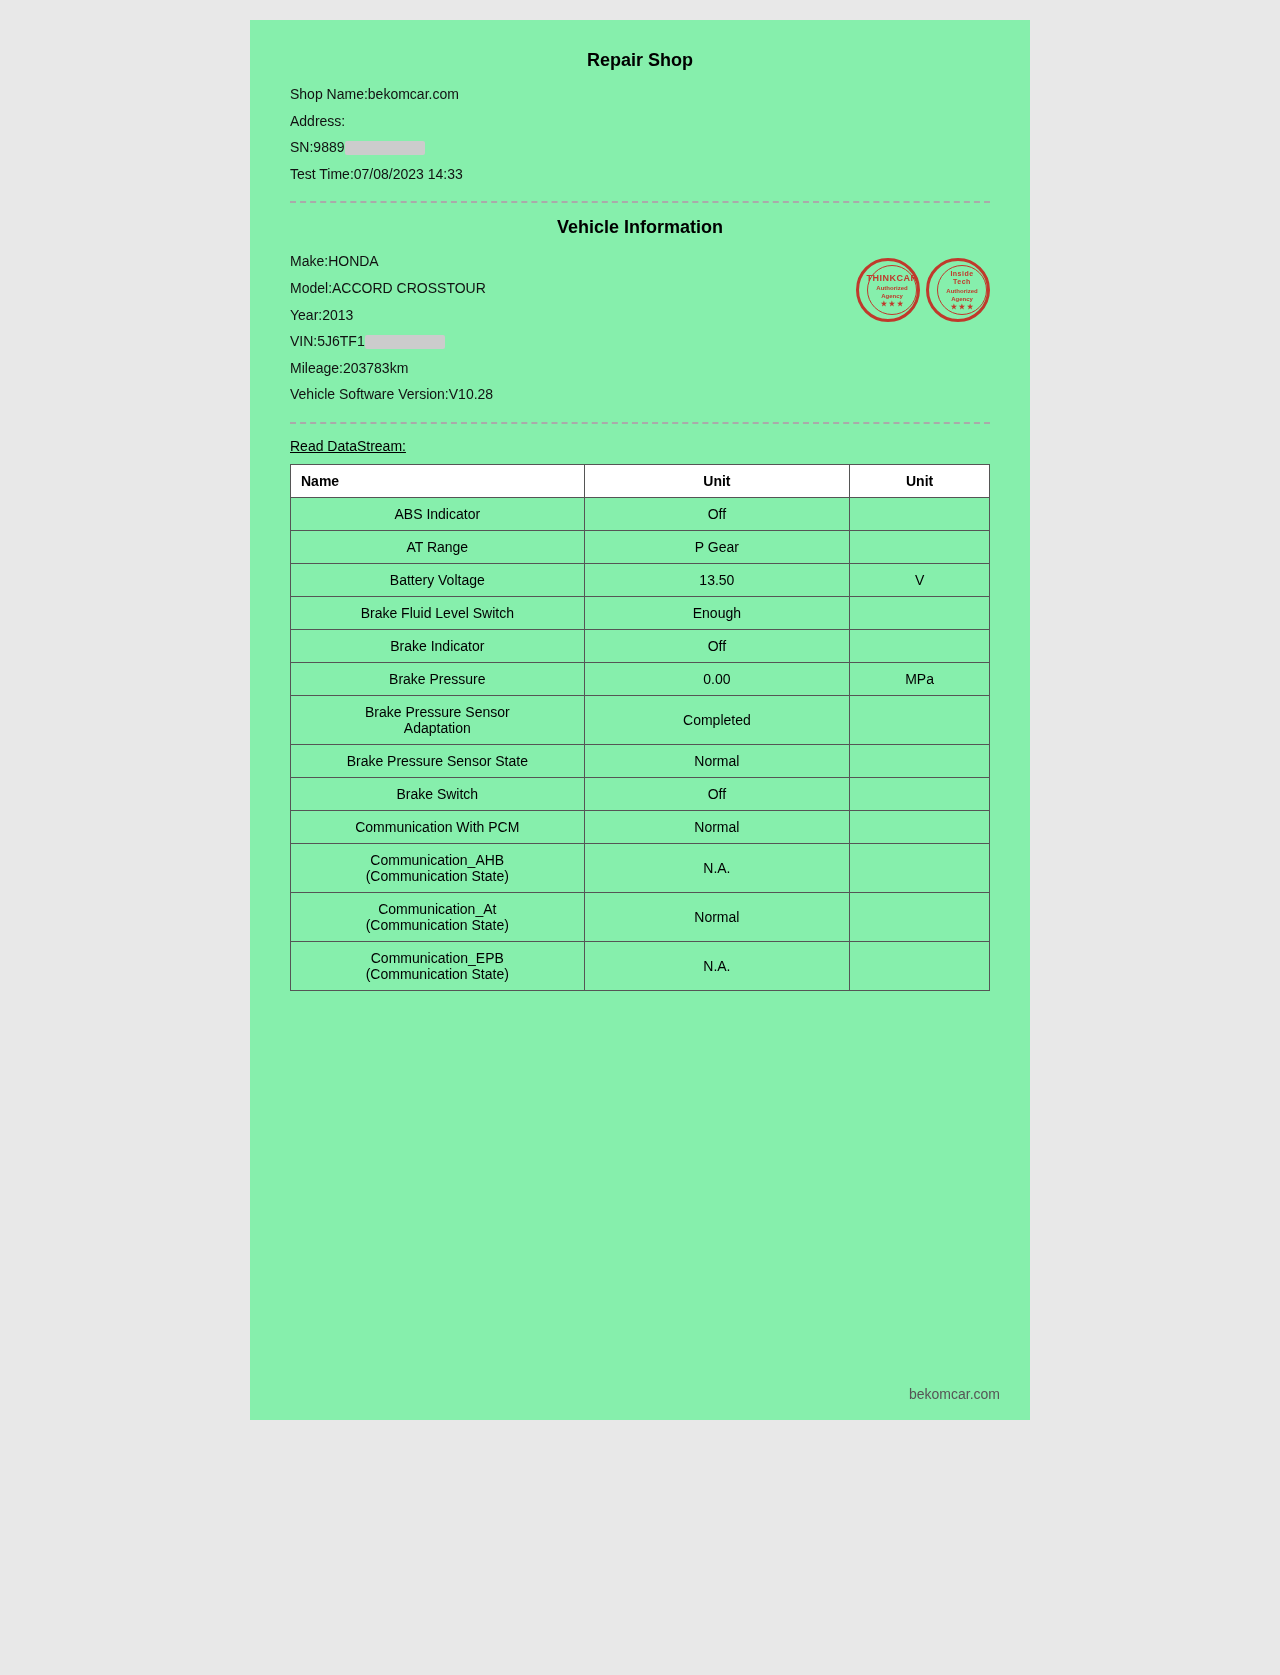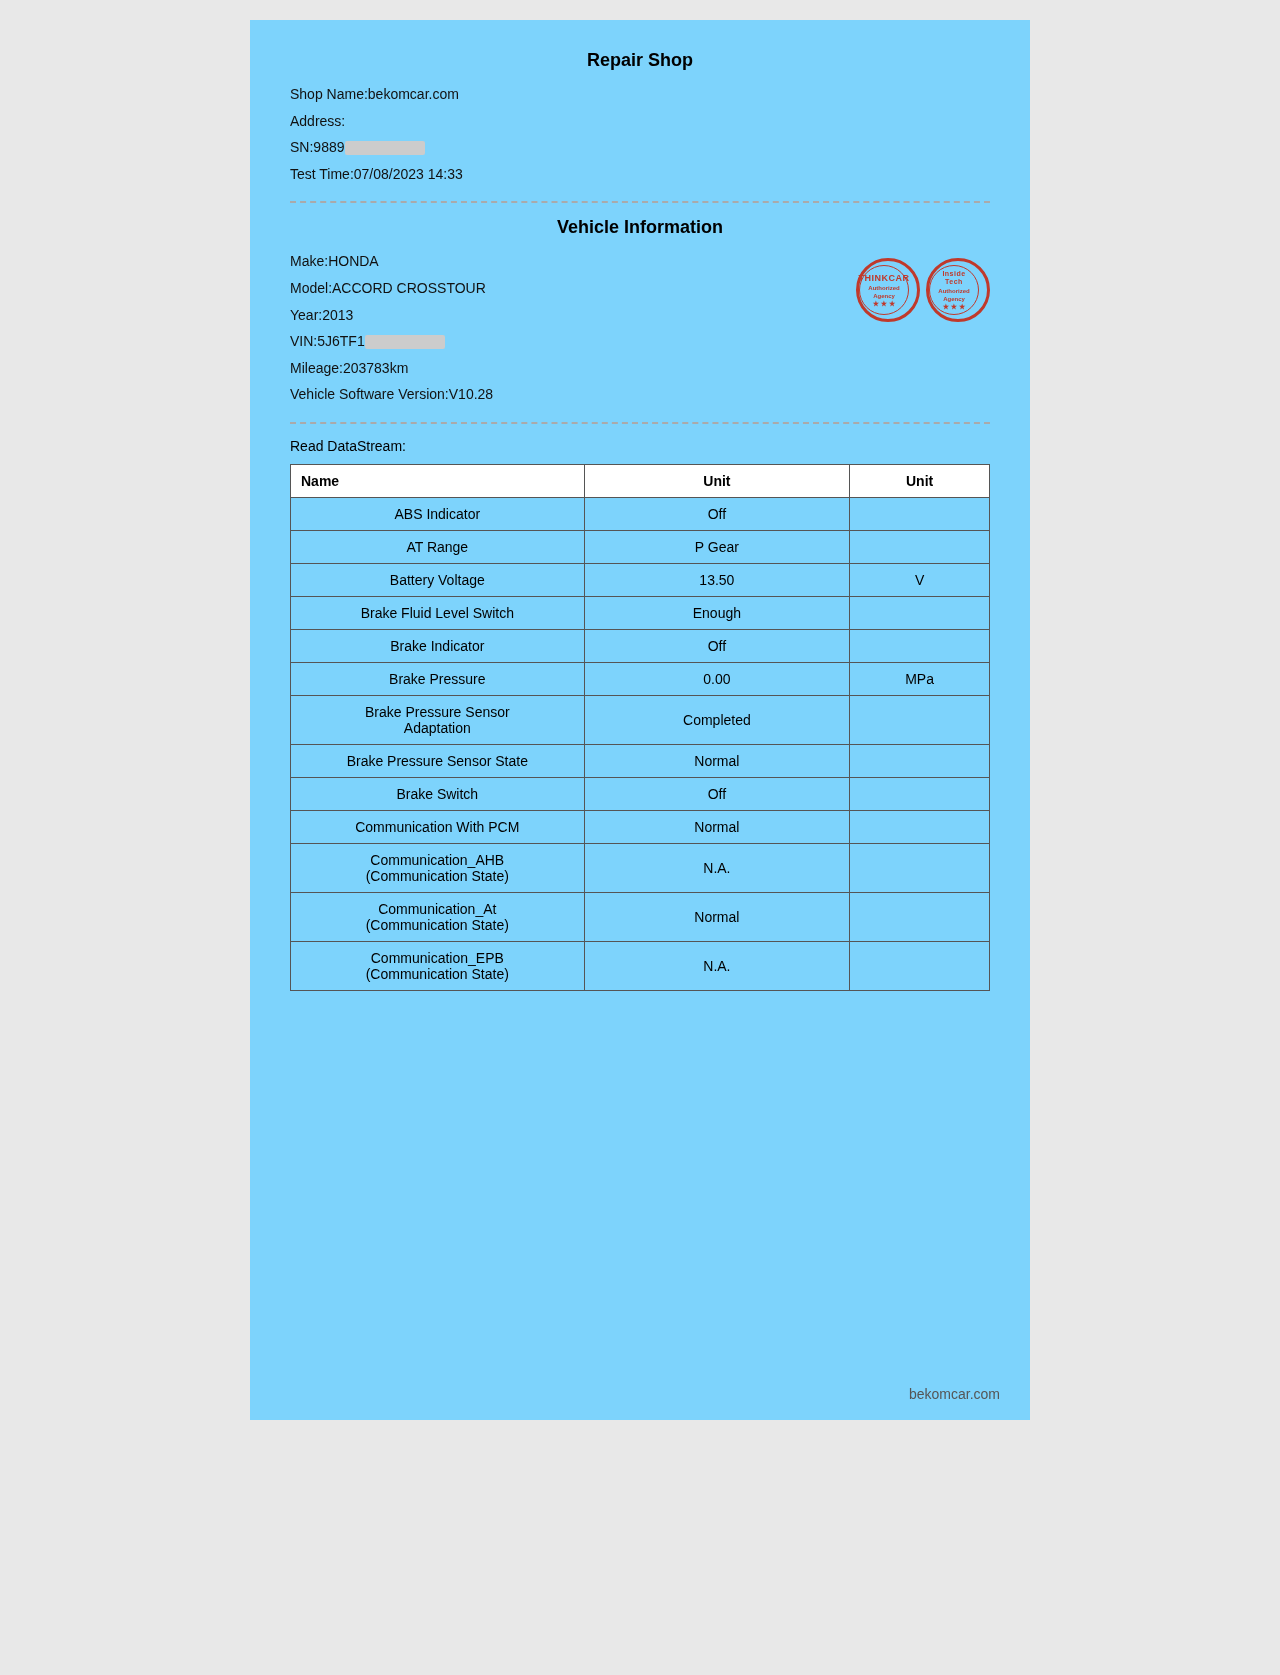--- a/index.html
+++ b/index.html
@@ -4,21 +4,21 @@
   <style>
     * { margin: 0; padding: 0; box-sizing: border-box; }
     body {
       background: #e8e8e8;
       font-family: Arial, sans-serif;
       display: flex;
       justify-content: center;
       padding: 20px 0;
     }
     .page {
-      background: #7dd3fc;
+      background: #86efac;
       width: 780px;
       min-height: 1400px;
       padding: 30px 40px 60px 40px;
       position: relative;
     }
     .section-title {
       text-align: center;
       font-weight: bold;
       font-size: 18px;
       margin-bottom: 10px;
@@ -42,21 +42,21 @@
       top: 10px;
       display: flex;
       gap: 6px;
     }
     .stamp {
       width: 64px;
       height: 64px;
       border-radius: 50%;
       border: 3px solid #c0392b;
       display: flex;
-      align-items: flex-start;
+      align-items: flex-end;
       justify-content: center;
       flex-direction: column;
       color: #c0392b;
       font-size: 7px;
       font-weight: bold;
       text-align: center;
       line-height: 1.2;
     }
     .stamp .stamp-main {
       font-size: 9px;
@@ -83,20 +83,21 @@
       background: #ccc;
       color: transparent;
       border-radius: 2px;
       min-width: 80px;
       height: 14px;
       vertical-align: middle;
     }
     .read-datastream {
       font-size: 14px;
       margin-bottom: 10px;
+      text-decoration: underline;
     }
     table {
       width: 100%;
       border-collapse: collapse;
       font-size: 14px;
     }
     table, th, td {
       border: 1px solid #555;
     }
     th {

